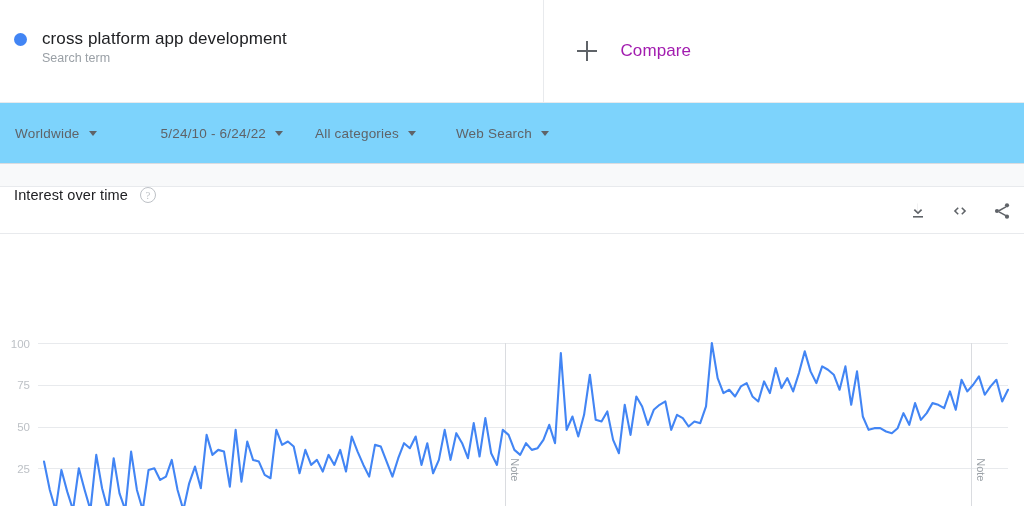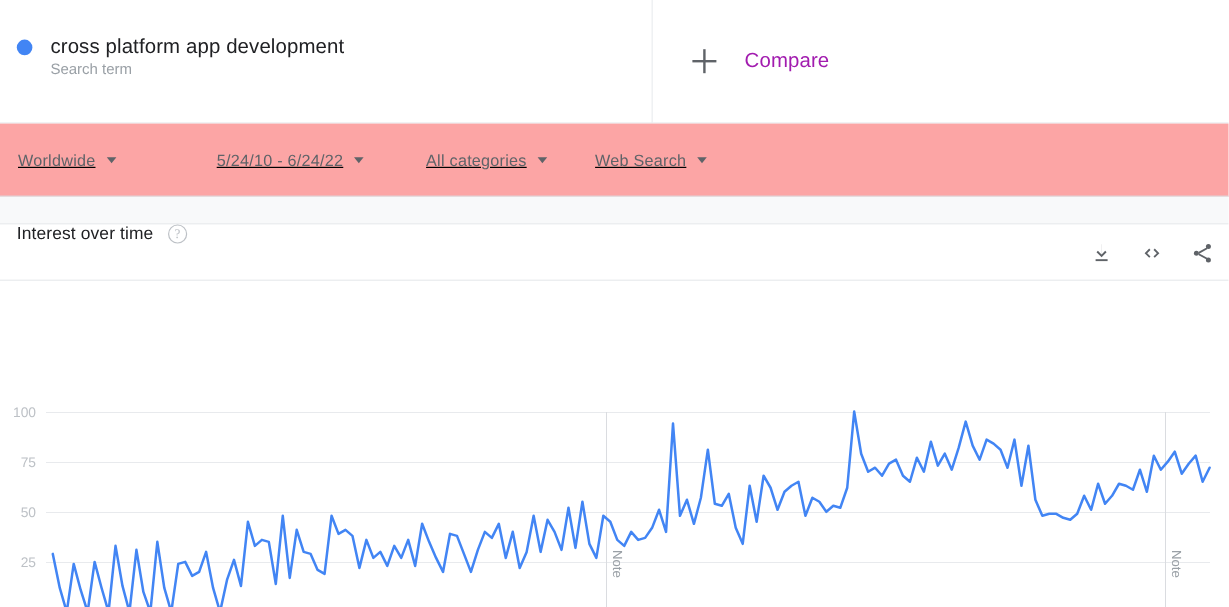--- a/index.html
+++ b/index.html
@@ -57,37 +57,36 @@
   }
   .plus-icon::before { left:0; top:9px; width:20px; height:1.6px; }
   .plus-icon::after  { top:0; left:9px; height:20px; width:1.6px; }
   .compare-label {
     margin-left: 23px; font-size: 17px; color: #a21caf; letter-spacing:.1px;
   }
 
   
   .filter-bar {
     position: absolute; left:0; top:103px; width:1024px; height:61px;
-    display: flex; align-items: center; background:#fca5a5;
+    display: flex; align-items: center; background:#7dd3fc;
     border-bottom: 1px solid #dadce0;
-    text-decoration: underline;
   }
   .filter {
     display:flex; align-items:center; cursor:pointer; white-space:nowrap;
   }
   .filter-label { font-size: 13.5px; color: #5f6368; letter-spacing:.2px; }
   .caret {
     width:0;height:0;margin-left:9px;
     border-left:4.5px solid transparent;
     border-right:4.5px solid transparent;
     border-top:5px solid #5f6368;
   }
   .f-worldwide { margin-left: 15px; }
-  .f-date      { margin-left: 72px; padding-left: 12px; }
-  .f-cat       { margin-left: 52px; }
+  .f-date      { margin-left: 52px; padding-left: 12px; }
+  .f-cat       { margin-left: 32px; }
   .f-search    { margin-left: 40px; }
 
   
   .gray-band {
     position:absolute; left:0; top:164px; width:1024px; height:22px;
     background:#f8f9fa;
   }
 
   
   .card {

